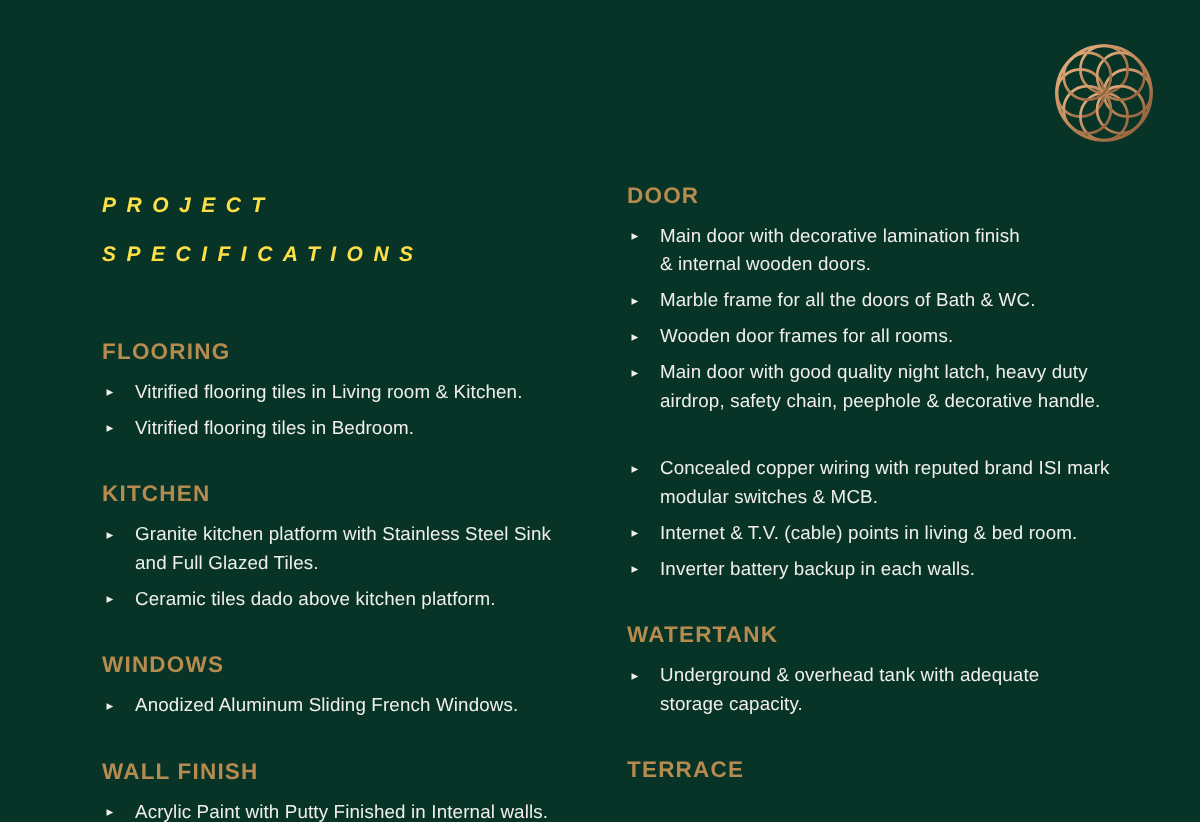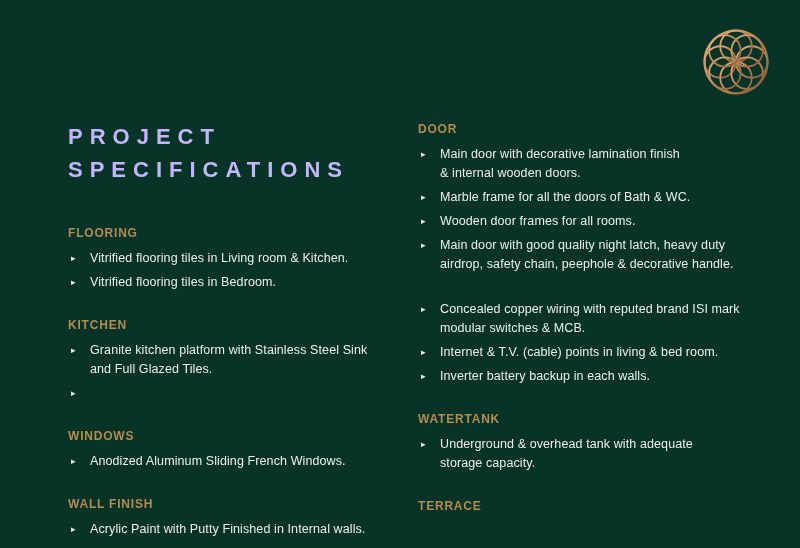--- a/index.html
+++ b/index.html
@@ -26,31 +26,32 @@
     width: 350px;
     flex: 0 0 350px;
     box-sizing: border-box;
   }
   .col-right {
     flex: 1;
     box-sizing: border-box;
     padding-top: 2px;
   }
   .page-title {
-    color: #c4b5fd;
-    font-size: 22px;
+    color: #fde047;
+    font-size: 14px;
     font-weight: 700;
     letter-spacing: 7px;
     line-height: 33px;
     margin: 0 0 40px 0;
+    font-style: italic;
   }
   .section { margin-bottom: 26px; }
   .section-heading {
     color: #b68b4f;
-    font-size: 12px;
+    font-size: 15px;
     font-weight: 700;
     letter-spacing: 0.8px;
     margin: 0 0 9px 0;
   }
   .spec-list {
     list-style: none;
     margin: 0; padding: 0;
   }
   .spec-item {
     display: flex;
@@ -126,20 +127,21 @@
         <div class="section">
           <h3 class="section-heading">KITCHEN</h3>
           <ul class="spec-list">
             <li class="spec-item">
               <span class="bullet">▸</span>
               <span class="spec-text">Granite kitchen platform with Stainless Steel Sink
 and Full Glazed Tiles.</span>
             </li>
             <li class="spec-item">
               <span class="bullet">▸</span>
+              <span class="spec-text">Ceramic tiles dado above kitchen platform.</span>
             </li>
           </ul>
         </div>
         <div class="section">
           <h3 class="section-heading">WINDOWS</h3>
           <ul class="spec-list">
             <li class="spec-item">
               <span class="bullet">▸</span>
               <span class="spec-text">Anodized Aluminum Sliding French Windows.</span>
             </li>

